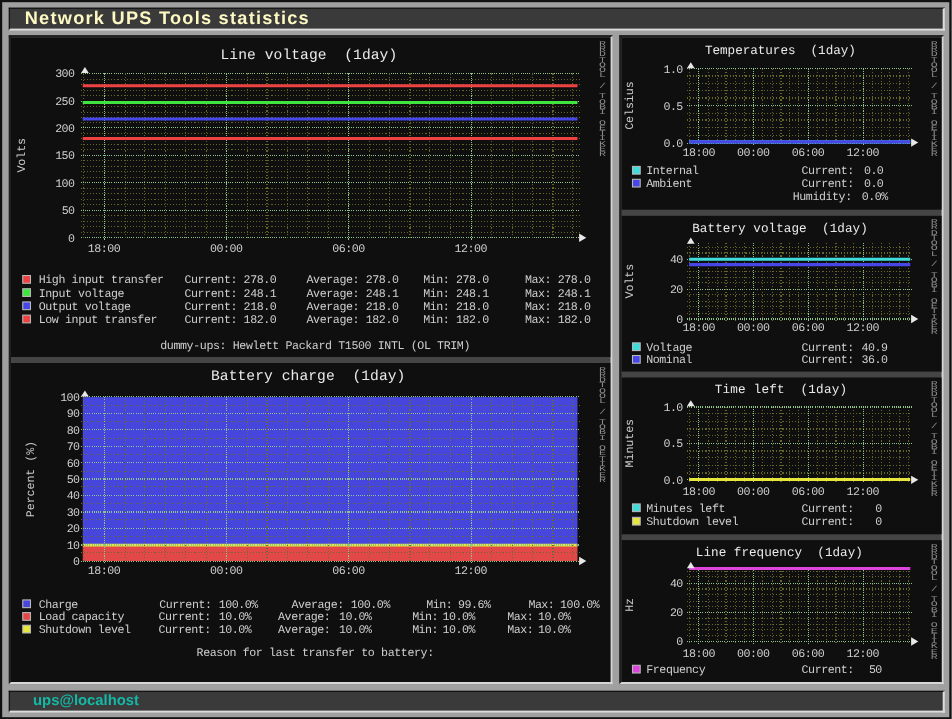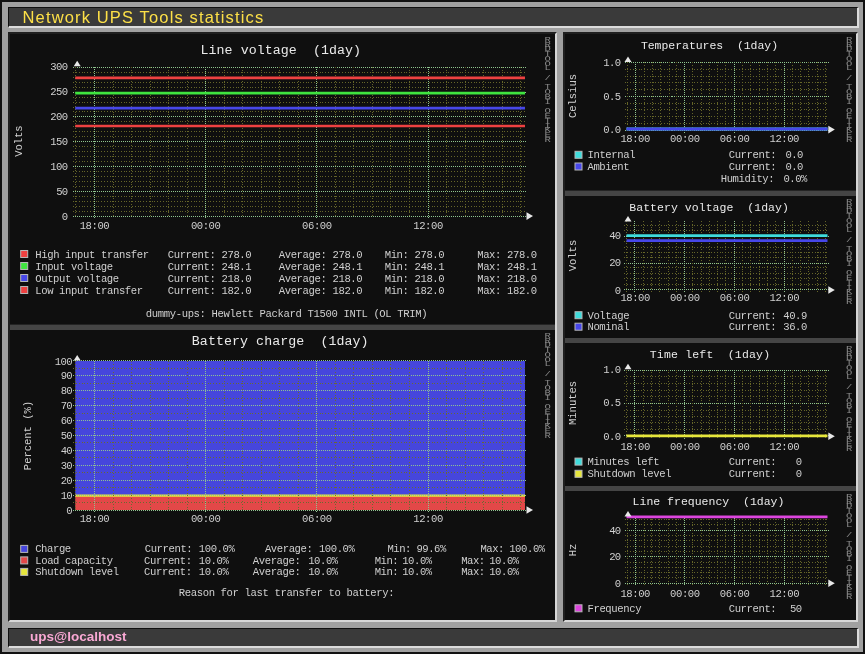--- a/index.html
+++ b/index.html
@@ -1,18 +1,18 @@
 <!DOCTYPE html>
 <html><head><meta charset="utf-8"><style>*{margin:0;padding:0;box-sizing:border-box}body{width:865px;height:654px;background:#a0a0a0;font-family:"Liberation Sans",sans-serif;position:relative;overflow:hidden}.abs{position:absolute}svg{display:block}</style></head><body>
 <div class="abs" style="left:0;top:0;width:865px;height:654px;border:2px solid #111"></div>
 <div class="abs" style="left:7.5px;top:7px;width:851px;height:20.8px;background:#3a3a3a;border-top:1.5px solid #0f0f0f;border-left:1.5px solid #0f0f0f;border-bottom:2px solid #dcdcdc;border-right:2px solid #dcdcdc">
-    <span style="position:absolute;left:14px;top:-0.5px;font-size:16.5px;font-weight:normal;color:#fde047;letter-spacing:1.15px">Network UPS Tools statistics</span>
+    <span style="position:absolute;left:14px;top:-0.5px;font-size:16.5px;font-weight:bold;color:#fef9c3;letter-spacing:1.15px">Network UPS Tools statistics</span>
   </div>
 <div class="abs" style="left:7.5px;top:627.5px;width:851px;height:20.8px;background:#3a3a3a;border-top:1.5px solid #0f0f0f;border-left:1.5px solid #0f0f0f;border-bottom:2px solid #dcdcdc;border-right:2px solid #dcdcdc">
-    <span style="position:absolute;left:21.5px;top:0.5px;font-size:13.5px;font-weight:bold;color:#f9a8d4">ups@localhost</span>
+    <span style="position:absolute;left:21.5px;top:0.5px;font-size:13.5px;font-weight:bold;color:#14b8a6">ups@localhost</span>
   </div>
 <div class="abs" style="left:7.8px;top:32.4px;width:549.2px;height:589.9px;background:#454545;border-top:2px solid #1f1f1f;border-left:2px solid #1f1f1f;border-bottom:2.2px solid #d6d6d6;border-right:2.2px solid #d6d6d6"></div>
 <div class="abs" style="left:562.5px;top:32.4px;width:295.8px;height:589.9px;background:#454545;border-top:2px solid #1f1f1f;border-left:2px solid #1f1f1f;border-bottom:2.2px solid #d6d6d6;border-right:2.2px solid #d6d6d6"></div>
 <svg class="abs" style="left:9.8px;top:34.4px" width="545.2" height="290.6" viewBox="9.8 34.4 545.2 290.6" xmlns="http://www.w3.org/2000/svg">
     <rect x="9.8" y="34.4" width="545.2" height="290.6" fill="#0f0f0f"></rect>
     <g style="font-family:&quot;Liberation Mono&quot;,monospace">
       <text xml:space="preserve" x="280.6" y="54.2" font-size="13.3" text-anchor="middle" fill="#eaeaea" textLength="160.6" lengthAdjust="spacing">Line voltage  (1day)</text>
       <text x="18.8" y="141.5" font-size="10.6" text-anchor="middle" fill="#cfcfcf" textLength="31.5" lengthAdjust="spacing" transform="rotate(-90 18.8 141.5)" dy="3.5">Volts</text>
       <g transform="translate(547.5 0) scale(1.6 1) translate(-547.5 0)">
         <text xml:space="preserve" x="547.5 547.5 547.5 547.5 547.5 547.5 547.5 547.5 547.5 547.5 547.5 547.5 547.5 547.5 547.5 547.5 547.5 547.5 547.5 547.5 547.5 547.5" y="42.2 47.0 51.7 56.5 61.3 66.0 70.8 75.6 80.4 85.1 89.9 94.7 99.4 104.2 109.0 113.8 118.5 123.3 128.1 132.8 137.6 142.4" font-size="6.6" text-anchor="middle" fill="#8a8a8a">RRDTOOL / TOBI OETIKER</text>

